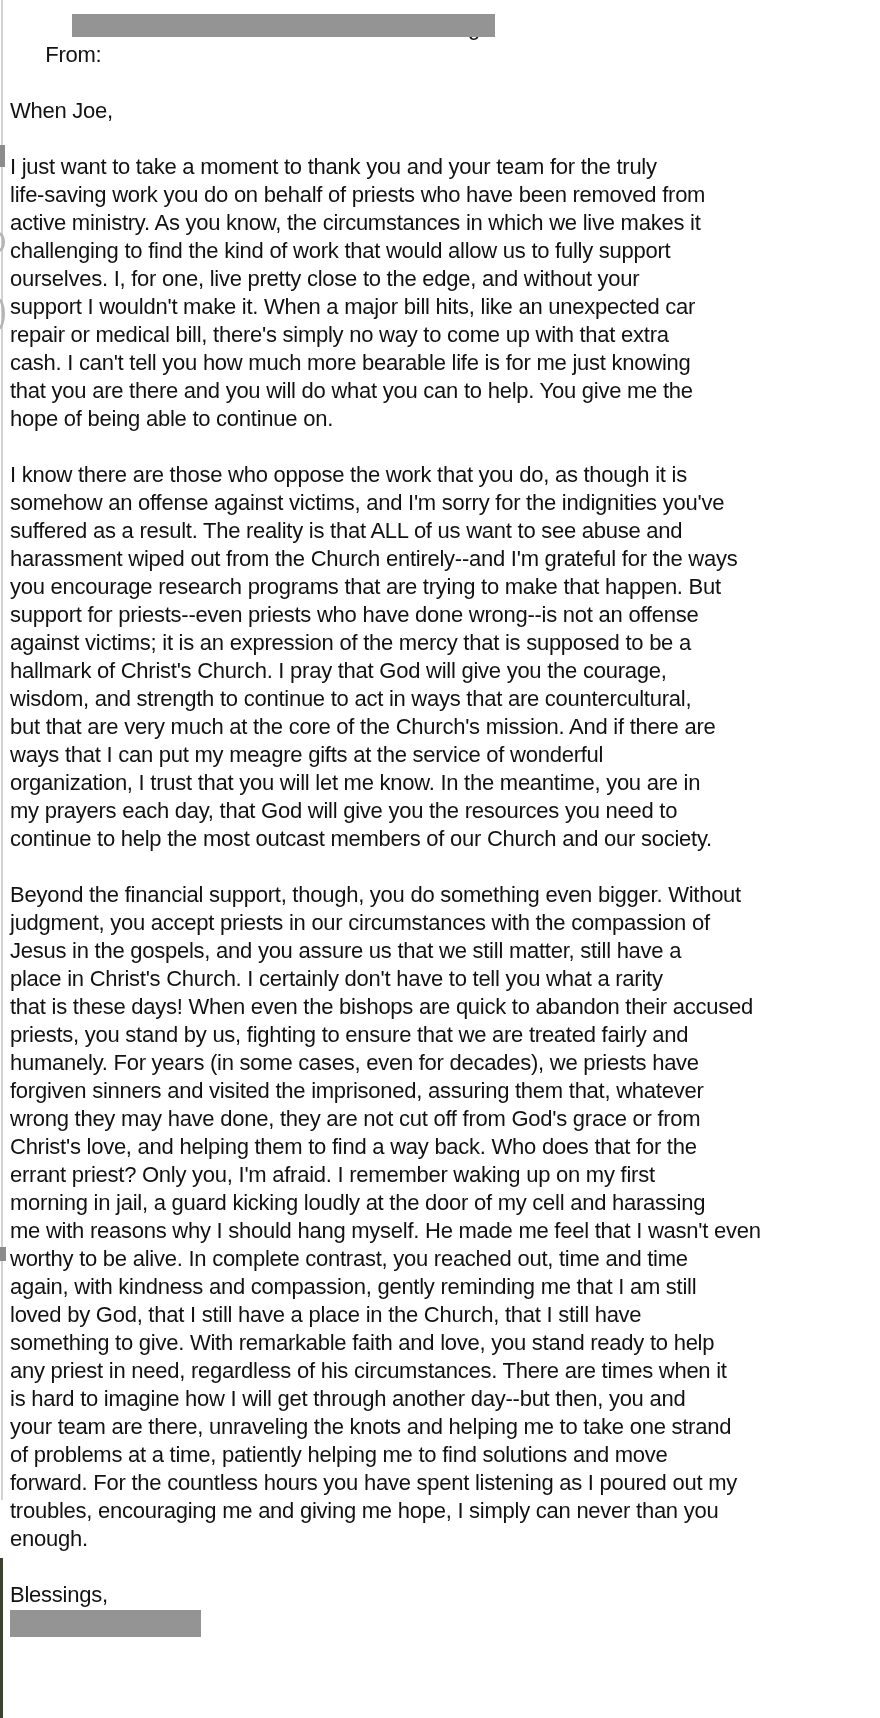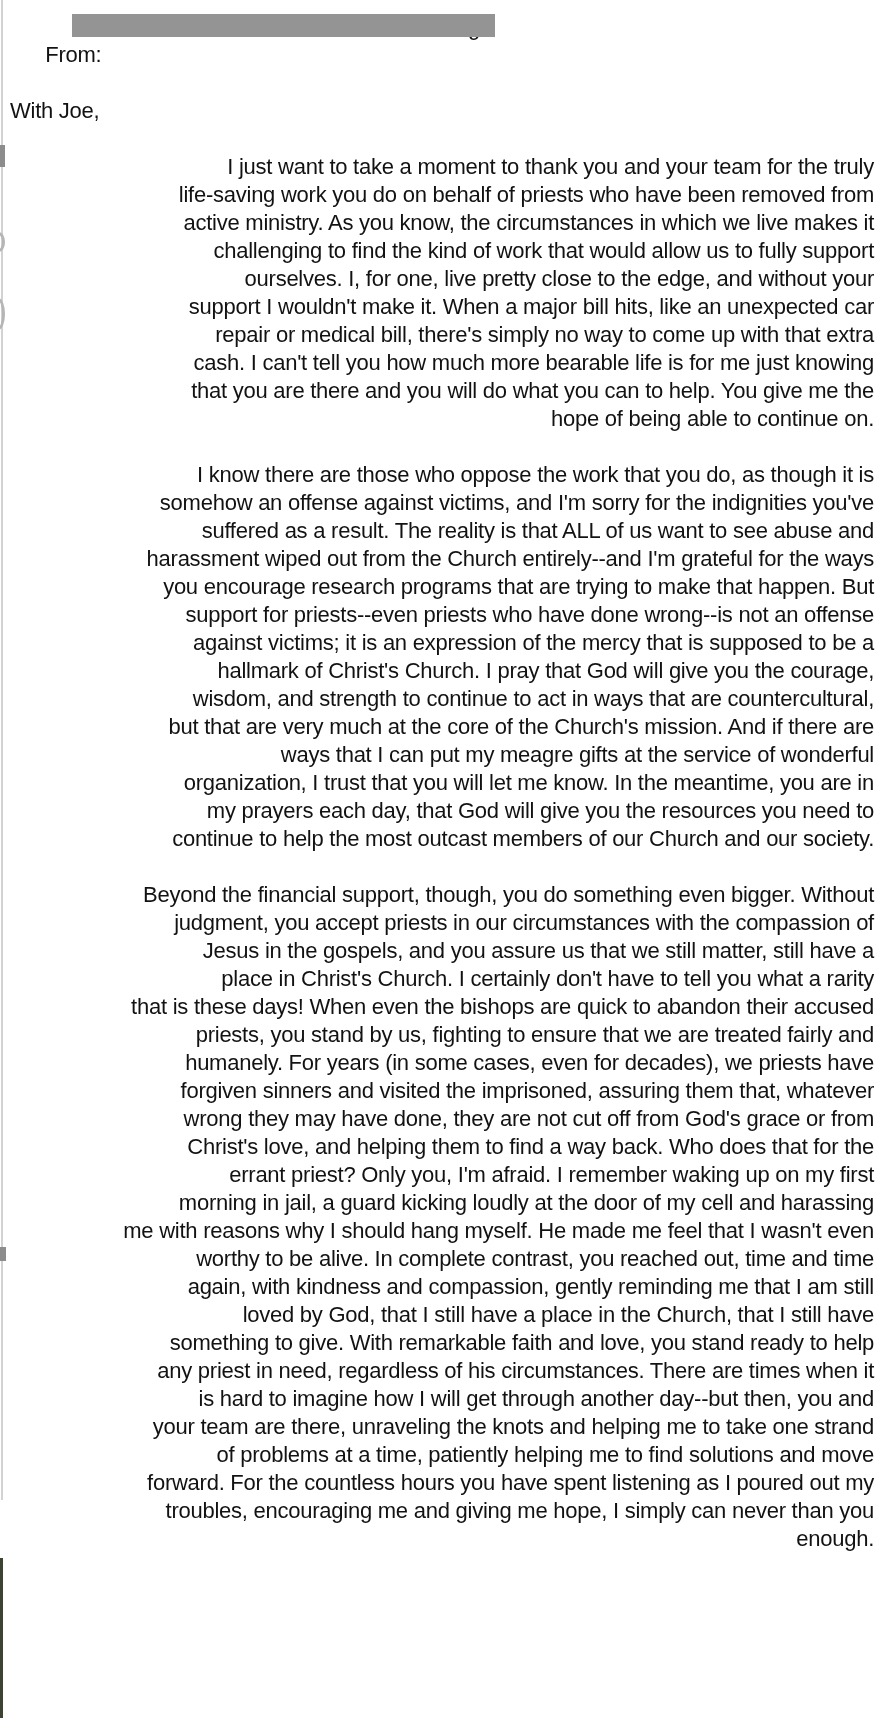--- a/index.html
+++ b/index.html
@@ -21,21 +21,20 @@
     font-size: 22px;
     line-height: 28px;
     letter-spacing: -0.25px;
   }
   .line { height: 28px; white-space: pre; position: relative; }
   .blank { height: 28px; }
   p.para {
     margin: 28px 0 0 0;
     white-space: pre-line;
     width: 864px;
-    text-align: right;
   }
   
   .redact-bar { position: absolute; z-index: 2; }
   .redact-bar.from { left: 62px; top: 1px; width: 423px; height: 23px; }
   .redact-bar.signature { position: static; margin-top: 1px; width: 191px; height: 27px; }
   .hidden-g {
     position: absolute; left: 458px; top: 1px; z-index: 1;
     letter-spacing: 0; color: #121212;
   }
   
@@ -71,21 +70,21 @@
   <div class="corner-sliver" style="background: rgb(60, 68, 49);"></div>
 
   <header>
     <div class="line from-line">
       <span>From:</span>
       <span class="hidden-g">g</span>
       <div class="redact-bar from" style="background: rgb(148, 148, 148);"></div>
     </div>
     <div class="blank"></div>
     <div class="blank"></div>
-    <div class="line">With Joe,</div>
+    <div class="line">When Joe,</div>
   </header>
 
   <main>
     <p class="para">I just want to take a moment to thank you and your team for the truly
 life-saving work you do on behalf of priests who have been removed from
 active ministry. As you know, the circumstances in which we live makes it
 challenging to find the kind of work that would allow us to fully support
 ourselves. I, for one, live pretty close to the edge, and without your
 support I wouldn't make it. When a major bill hits, like an unexpected car
 repair or medical bill, there's simply no way to come up with that extra
@@ -125,14 +124,18 @@
 something to give. With remarkable faith and love, you stand ready to help
 any priest in need, regardless of his circumstances. There are times when it
 is hard to imagine how I will get through another day--but then, you and
 your team are there, unraveling the knots and helping me to take one strand
 of problems at a time, patiently helping me to find solutions and move
 forward. For the countless hours you have spent listening as I poured out my
 troubles, encouraging me and giving me hope, I simply can never than you
 enough.</p>
   </main>
 
+  <footer>
+    <div class="line">Blessings,</div>
+    <div class="redact-bar signature" style="background: rgb(148, 148, 148);"></div>
+  </footer>
 
 </div>
 
 </body></html>

